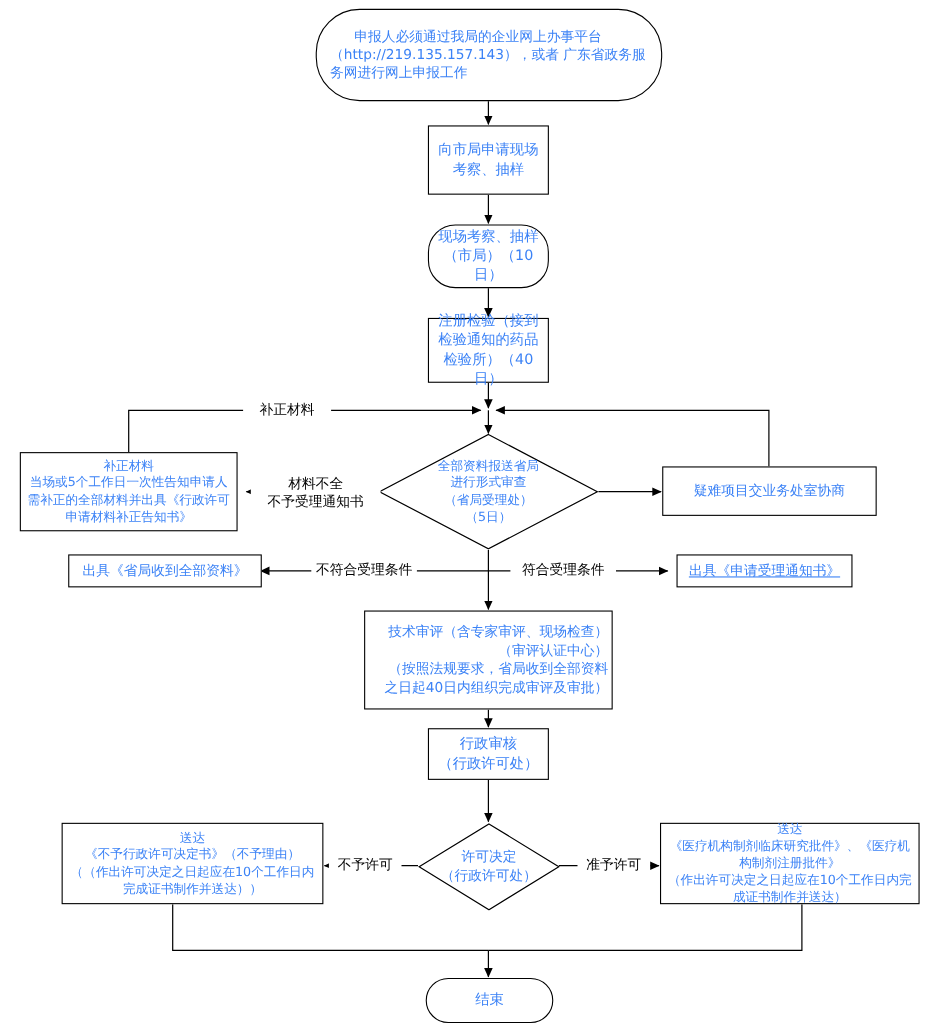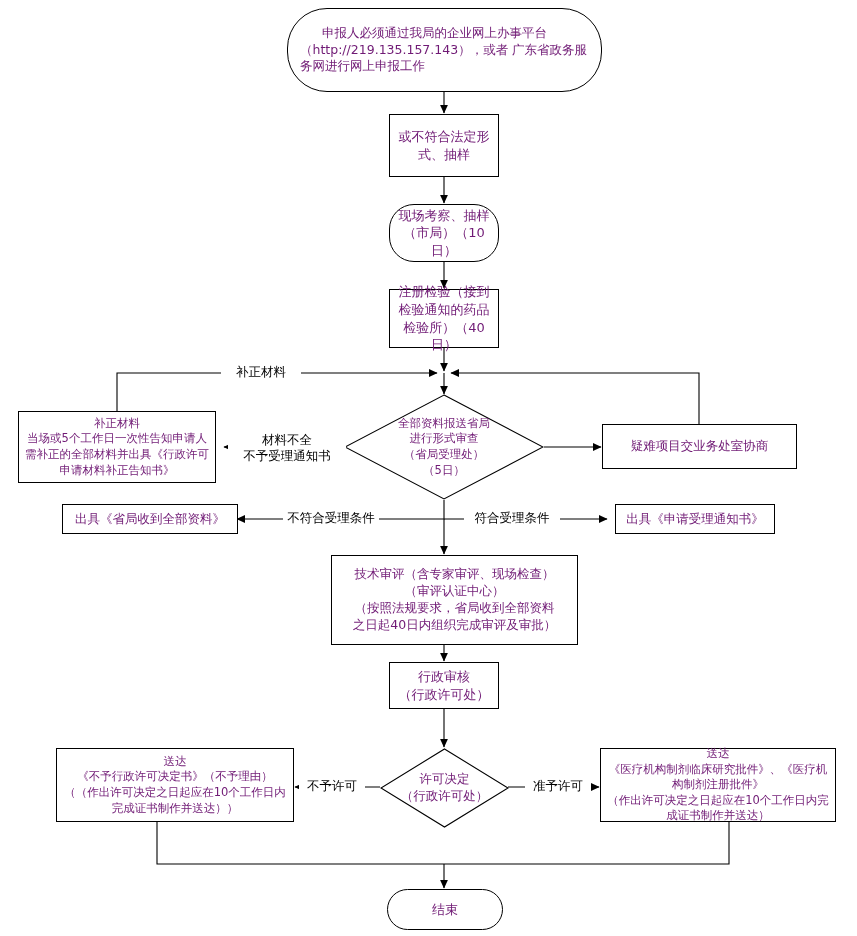--- a/index.html
+++ b/index.html
@@ -24,21 +24,21 @@
     width: 857px;
     height: 936px;
   }
   .node {
     position: absolute;
     box-sizing: border-box;
     display: flex;
     align-items: center;
     justify-content: center;
     text-align: center;
-    color: #701a75;
+    color: #3b82f6;
     line-height: 1.35;
     z-index: 3;
   }
   .node .txt {
     width: 100%;
     padding: 0 3px;
     white-space: pre-line;
   }
   .box {
     border: 1px solid #000000;
@@ -118,21 +118,21 @@
       <path d="M444,864 L444,888" marker-end="url(#arrow)"></path>
 
     </g>
   </svg>
 
   <div class="node terminator fs12" style="left:287px; top:8px; width:315px; height:84px;">
     <div class="txt" style="text-align:left; padding:0 12px; text-indent:22px;">申报人必须通过我局的企业网上办事平台（http://219.135.157.143），或者 广东省政务服务网进行网上申报工作</div>
   </div>
 
   <div class="node box fs13" style="left:389px; top:114px; width:110px; height:63px;">
-    <div class="txt">或不符合法定形式、抽样</div>
+    <div class="txt">向市局申请现场考察、抽样</div>
   </div>
 
   <div class="node box fs13" style="left:389px; top:204px; width:110px; height:58px;border-radius:25px;">
     <div class="txt">现场考察、抽样
 （市局）（10日）</div>
   </div>
 
   <div class="node box fs13" style="left:389px; top:289px; width:110px; height:59px;">
     <div class="txt">注册检验（接到检验通知的药品检验所）（40日）</div>
   </div>
@@ -153,25 +153,25 @@
   </div>
 
   <div class="node box fs12" style="left:602px; top:424px; width:195px; height:45px;">
     <div class="txt">疑难项目交业务处室协商</div>
   </div>
 
   <div class="node box fs12" style="left:62px; top:504px; width:176px; height:30px;">
     <div class="txt">出具《省局收到全部资料》</div>
   </div>
 
-  <div class="node box fs12" style="left:615px; top:504px; width:160px; height:30px;">
+  <div class="node box fs12" style="left:615px; top:504px; width:160px; height:30px;text-decoration:underline;">
     <div class="txt">出具《申请受理通知书》</div>
   </div>
 
-  <div class="node box fs12" style="left:331px; top:555px; width:247px; height:90px;">
+  <div class="node box fs12" style="left:331px; top:555px; width:226px; height:90px;text-align:right;">
     <div class="txt">技术审评（含专家审评、现场检查）
 （审评认证中心）
 （按照法规要求，省局收到全部资料
 之日起40日内组织完成审评及审批）</div>
   </div>
 
   <div class="node box fs13" style="left:389px; top:662px; width:110px; height:47px;justify-content:flex-end;">
     <div class="txt">行政审核
 （行政许可处）</div>
   </div>

